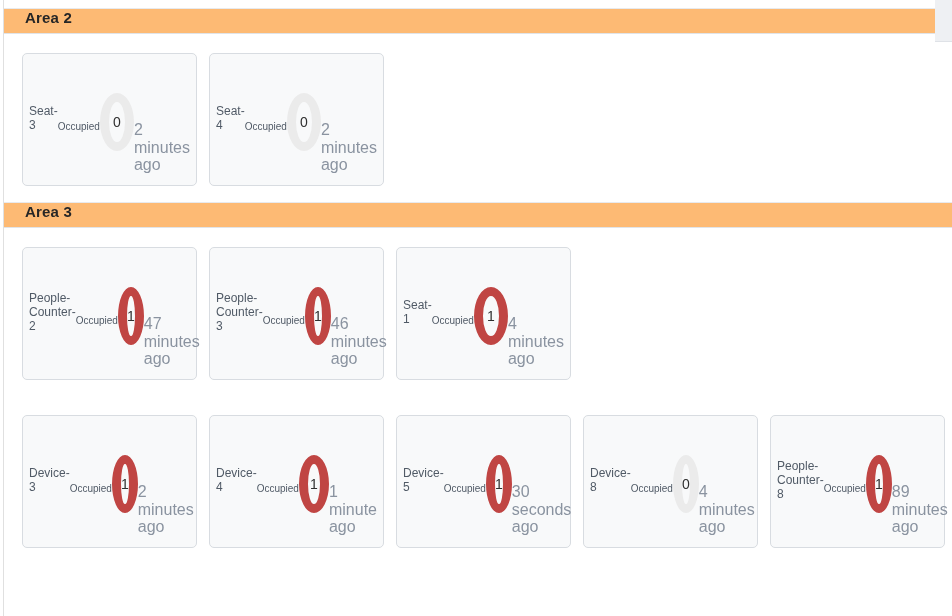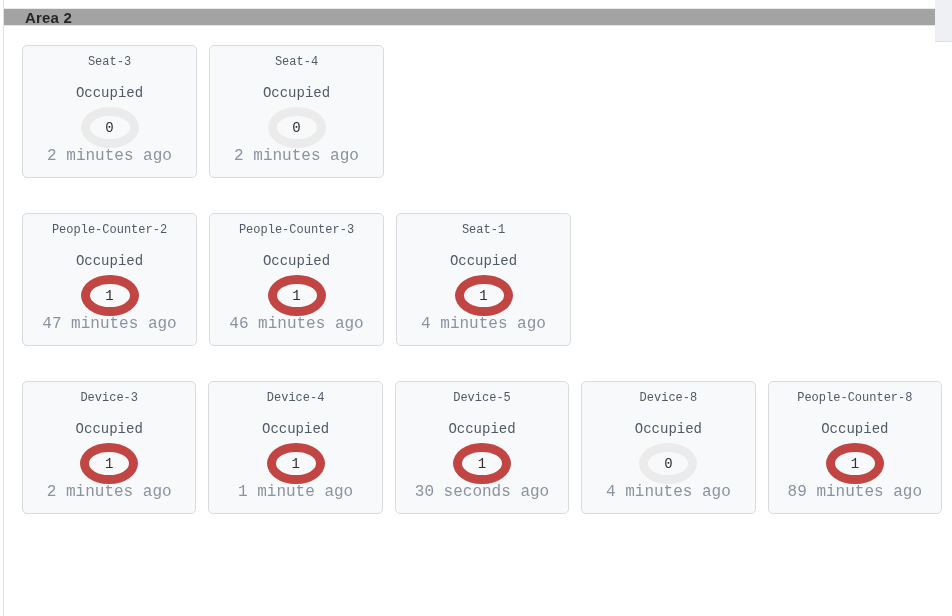--- a/index.html
+++ b/index.html
@@ -17,26 +17,25 @@
     top: 0;
     right: 0;
     bottom: 0;
     border-left: 1px solid #e0e0e0;
     background: #ffffff;
   }
   .content {
     padding-top: 8px;
   }
   .area-header {
-    height: 18px;
+    height: 26px;
     box-sizing: border-box;
     display: flex;
-    align-items: center;
     padding-left: 21px;
-    background: #a3a3a3;
+    background: #fdba74;
     border-top: 1px solid #e8eaed;
     border-bottom: 1px solid #e1e4e8;
   }
   .area-title {
     margin: 0;
     font-size: 15px;
     font-weight: 700;
     color: #262626;
     letter-spacing: 0.2px;
   }
@@ -47,32 +46,31 @@
     background: #ffffff;
   }
   .card {
     width: 175px;
     height: 133px;
     box-sizing: border-box;
     background: #f8f9fa;
     border: 1px solid #d8dce1;
     border-radius: 5px;
     display: flex;
-    flex-direction: column;
+    flex-direction: row;
     align-items: center;
     padding: 10px 6px 11px;
-    font-family: Liberation Mono, monospace;
   }
   .card-title {
     font-size: 12px;
     color: #505a66;
     line-height: 1.15;
   }
   .card-state {
-    font-size: 14px;
+    font-size: 10px;
     color: #505a66;
     margin-top: 15px;
     line-height: 1.15;
   }
   .ring {
     width: 40px;
     height: 40px;
     border-radius: 50%;
     margin-top: 6px;
     display: flex;
@@ -127,20 +125,23 @@
     <div class="card-state">Occupied</div>
     <div class="ring ring-empty">
       <span class="ring-value">0</span>
     </div>
     <div class="card-time">2 minutes ago</div>
   </div>
 </div>
   </section>
 
   <section class="area">
+    <header class="area-header">
+      <h2 class="area-title">Area 3</h2>
+    </header>
     <div class="cards">
   <div class="card">
     <div class="card-title">People-Counter-2</div>
     <div class="card-state">Occupied</div>
     <div class="ring ring-occupied">
       <span class="ring-value">1</span>
     </div>
     <div class="card-time">47 minutes ago</div>
   </div>
 

